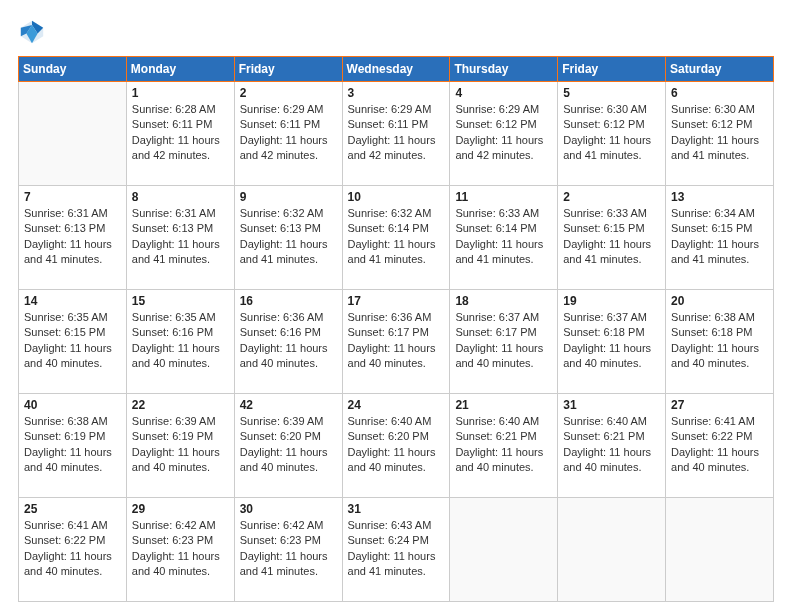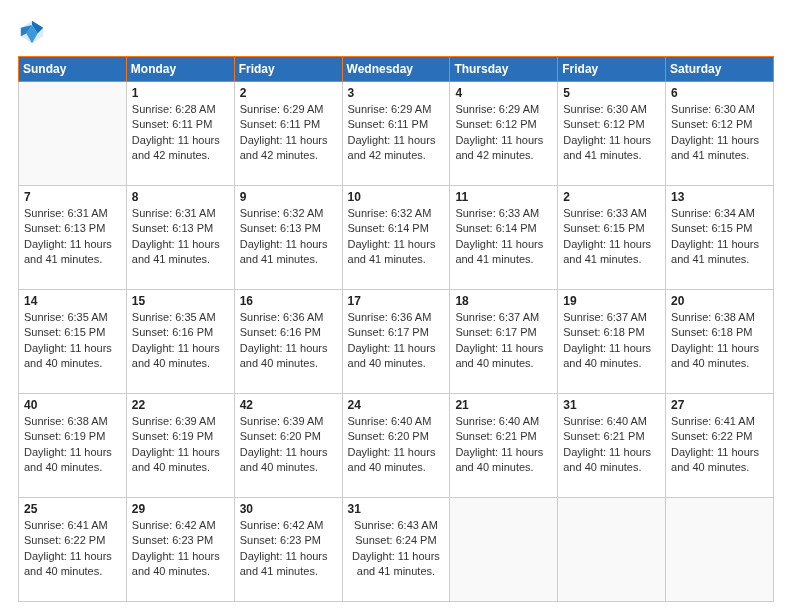--- a/index.html
+++ b/index.html
@@ -351,21 +351,21 @@
           </td>
           <td>
             <span class="day-number">30</span>
             <div class="cell-info" style="white-space: pre-line;">Sunrise: 6:42 AM
 Sunset: 6:23 PM
 Daylight: 11 hours
 and 41 minutes.</div>
           </td>
           <td>
             <span class="day-number">31</span>
-            <div class="cell-info" style="white-space: pre-line; text-align: center;">Sunrise: 6:43 AM
+            <div class="cell-info" style="white-space: pre-line;">Sunrise: 6:43 AM
 Sunset: 6:24 PM
 Daylight: 11 hours
 and 41 minutes.</div>
           </td>
           <td class="empty-cell"></td>
           <td class="empty-cell"></td>
           <td class="empty-cell"></td>
         </tr>
       </tbody>
   </table>

